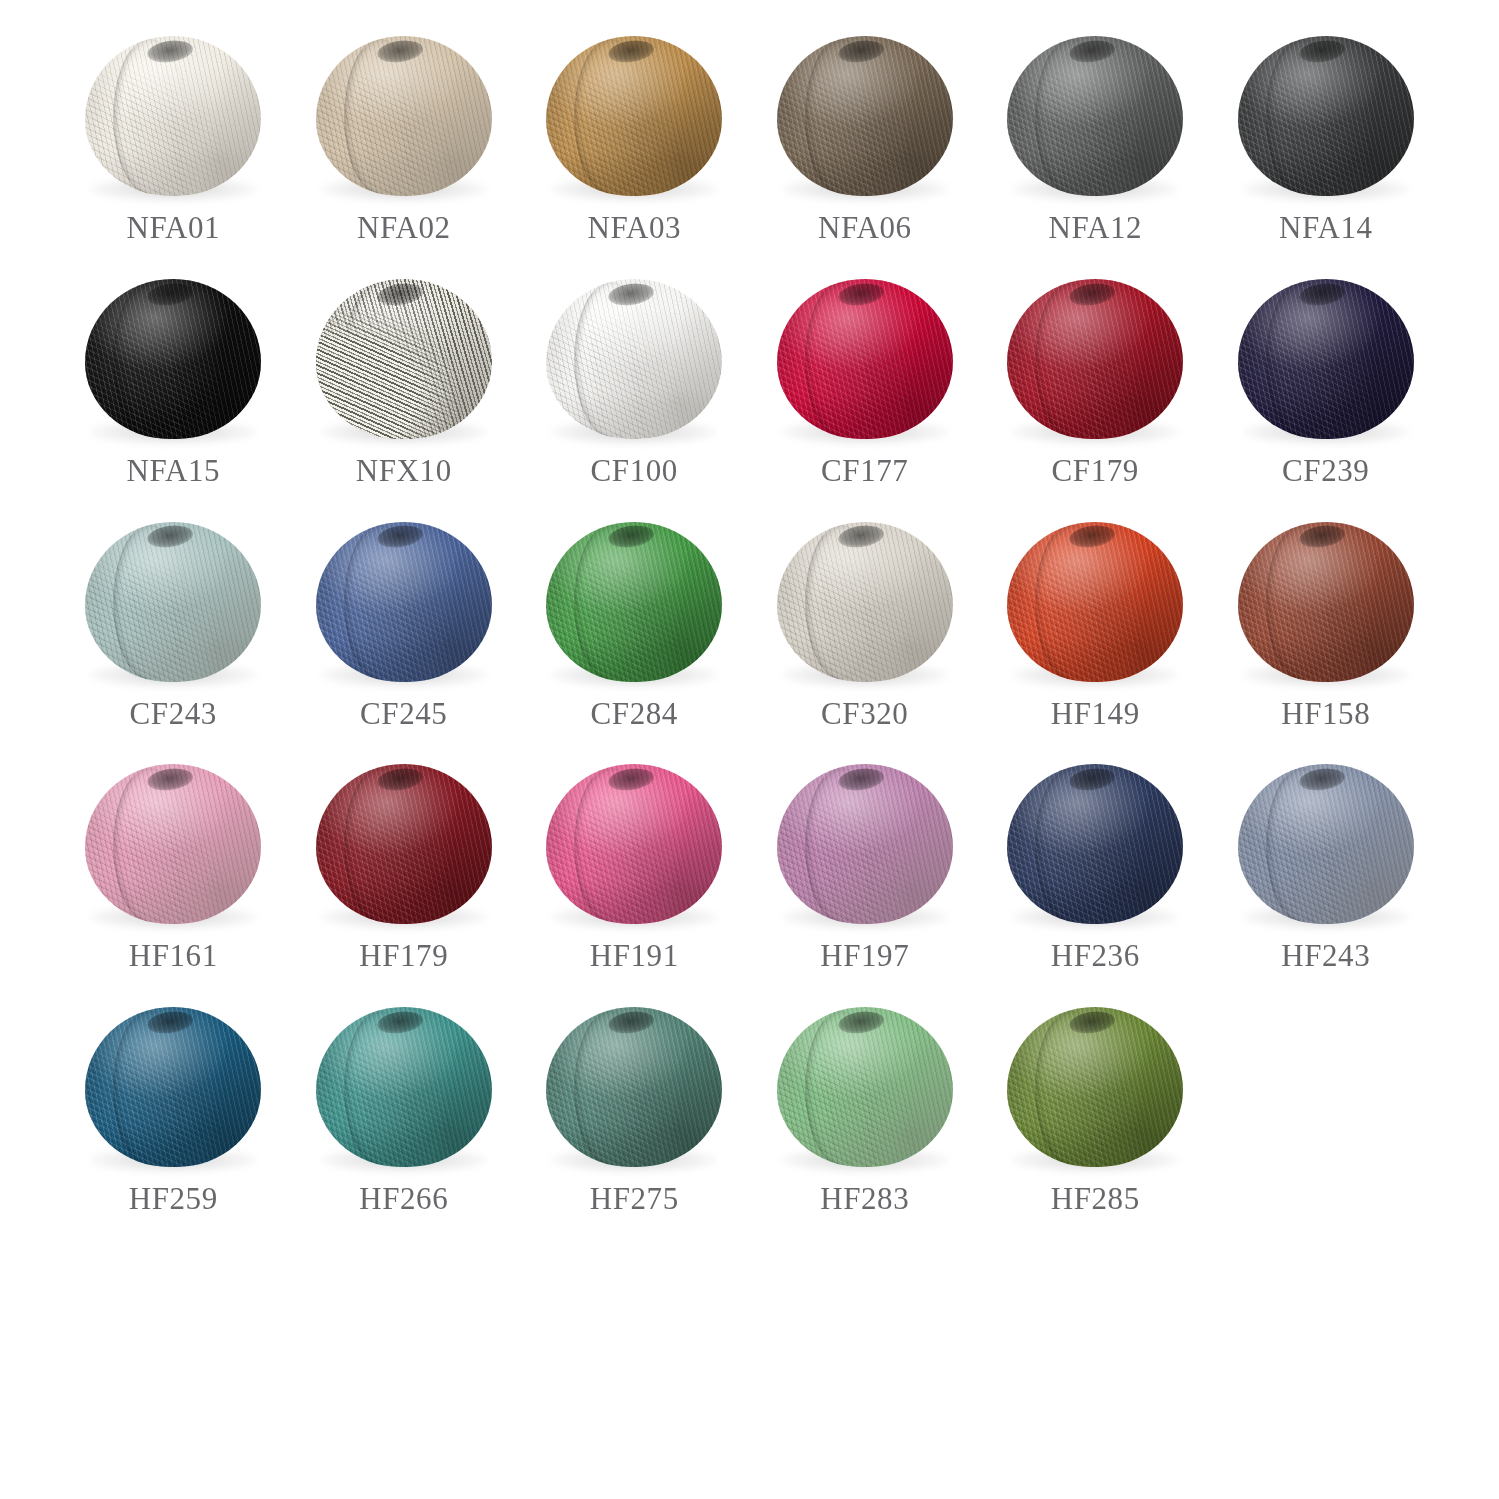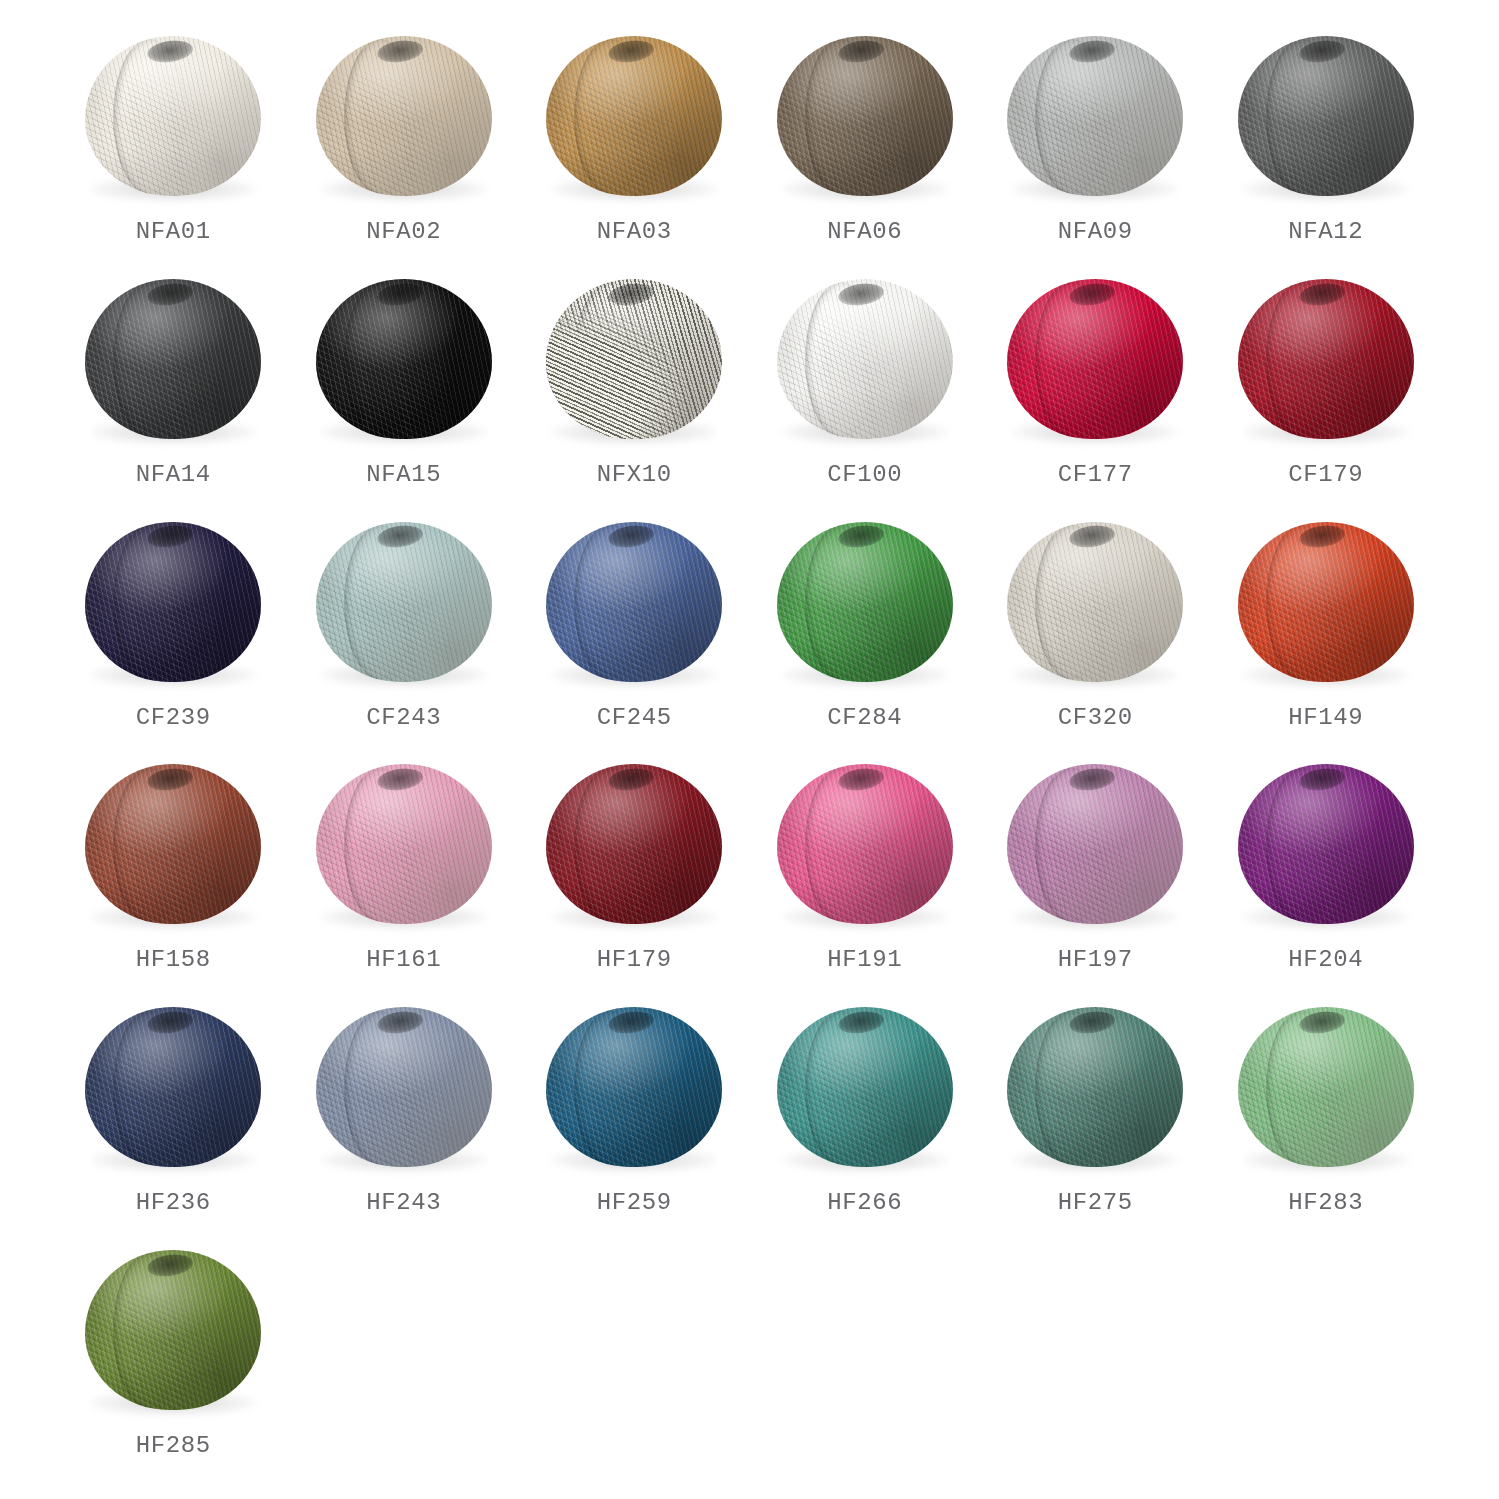--- a/index.html
+++ b/index.html
@@ -146,23 +146,23 @@
     border-radius: 50%;
     background: radial-gradient(ellipse at 50% 45%,
       rgba(0,0,0,0.55) 0%,
       rgba(0,0,0,0.35) 55%,
       rgba(0,0,0,0.06) 85%,
       rgba(0,0,0,0) 100%);
     pointer-events: none;
   }
 
   .swatch-label {
-    margin-top: 16px;
-    font-family: Liberation Mono, monospace;
-    font-size: 24px;
+    margin-top: 8px;
+    font-family: Liberation Serif, serif;
+    font-size: 31px;
     font-weight: 400;
     letter-spacing: 0.6px;
     color: #68686c;
     white-space: nowrap;
     line-height: 1;
   }
 
   
   .ball.light .ball-shade {
     background:
@@ -244,31 +244,20 @@
           <div class="ball-shade"></div>
           <div class="ball-seam"></div>
           <div class="ball-hole"></div>
         </div>
       </div>
       <div class="swatch-label">NFA06</div>
     </div>
     <div class="swatch-cell">
       <div class="ball-wrap">
         <div class="ball-shadow"></div>
-        <div class="ball light" style="--c: #b9bcbb;">
-          <div class="ball-shade"></div>
-          <div class="ball-seam"></div>
-          <div class="ball-hole"></div>
-        </div>
-      </div>
-      <div class="swatch-label">NFA09</div>
-    </div>
-    <div class="swatch-cell">
-      <div class="ball-wrap">
-        <div class="ball-shadow"></div>
         <div class="ball" style="--c: #646665;">
           <div class="ball-shade"></div>
           <div class="ball-seam"></div>
           <div class="ball-hole"></div>
         </div>
       </div>
       <div class="swatch-label">NFA12</div>
     </div>
     <div class="swatch-cell">
       <div class="ball-wrap">
@@ -453,31 +442,20 @@
           <div class="ball-shade"></div>
           <div class="ball-seam"></div>
           <div class="ball-hole"></div>
         </div>
       </div>
       <div class="swatch-label">HF197</div>
     </div>
     <div class="swatch-cell">
       <div class="ball-wrap">
         <div class="ball-shadow"></div>
-        <div class="ball" style="--c: #7e2080;">
-          <div class="ball-shade"></div>
-          <div class="ball-seam"></div>
-          <div class="ball-hole"></div>
-        </div>
-      </div>
-      <div class="swatch-label">HF204</div>
-    </div>
-    <div class="swatch-cell">
-      <div class="ball-wrap">
-        <div class="ball-shadow"></div>
         <div class="ball" style="--c: #2f3d63;">
           <div class="ball-shade"></div>
           <div class="ball-seam"></div>
           <div class="ball-hole"></div>
         </div>
       </div>
       <div class="swatch-label">HF236</div>
     </div>
     <div class="swatch-cell">
       <div class="ball-wrap">

